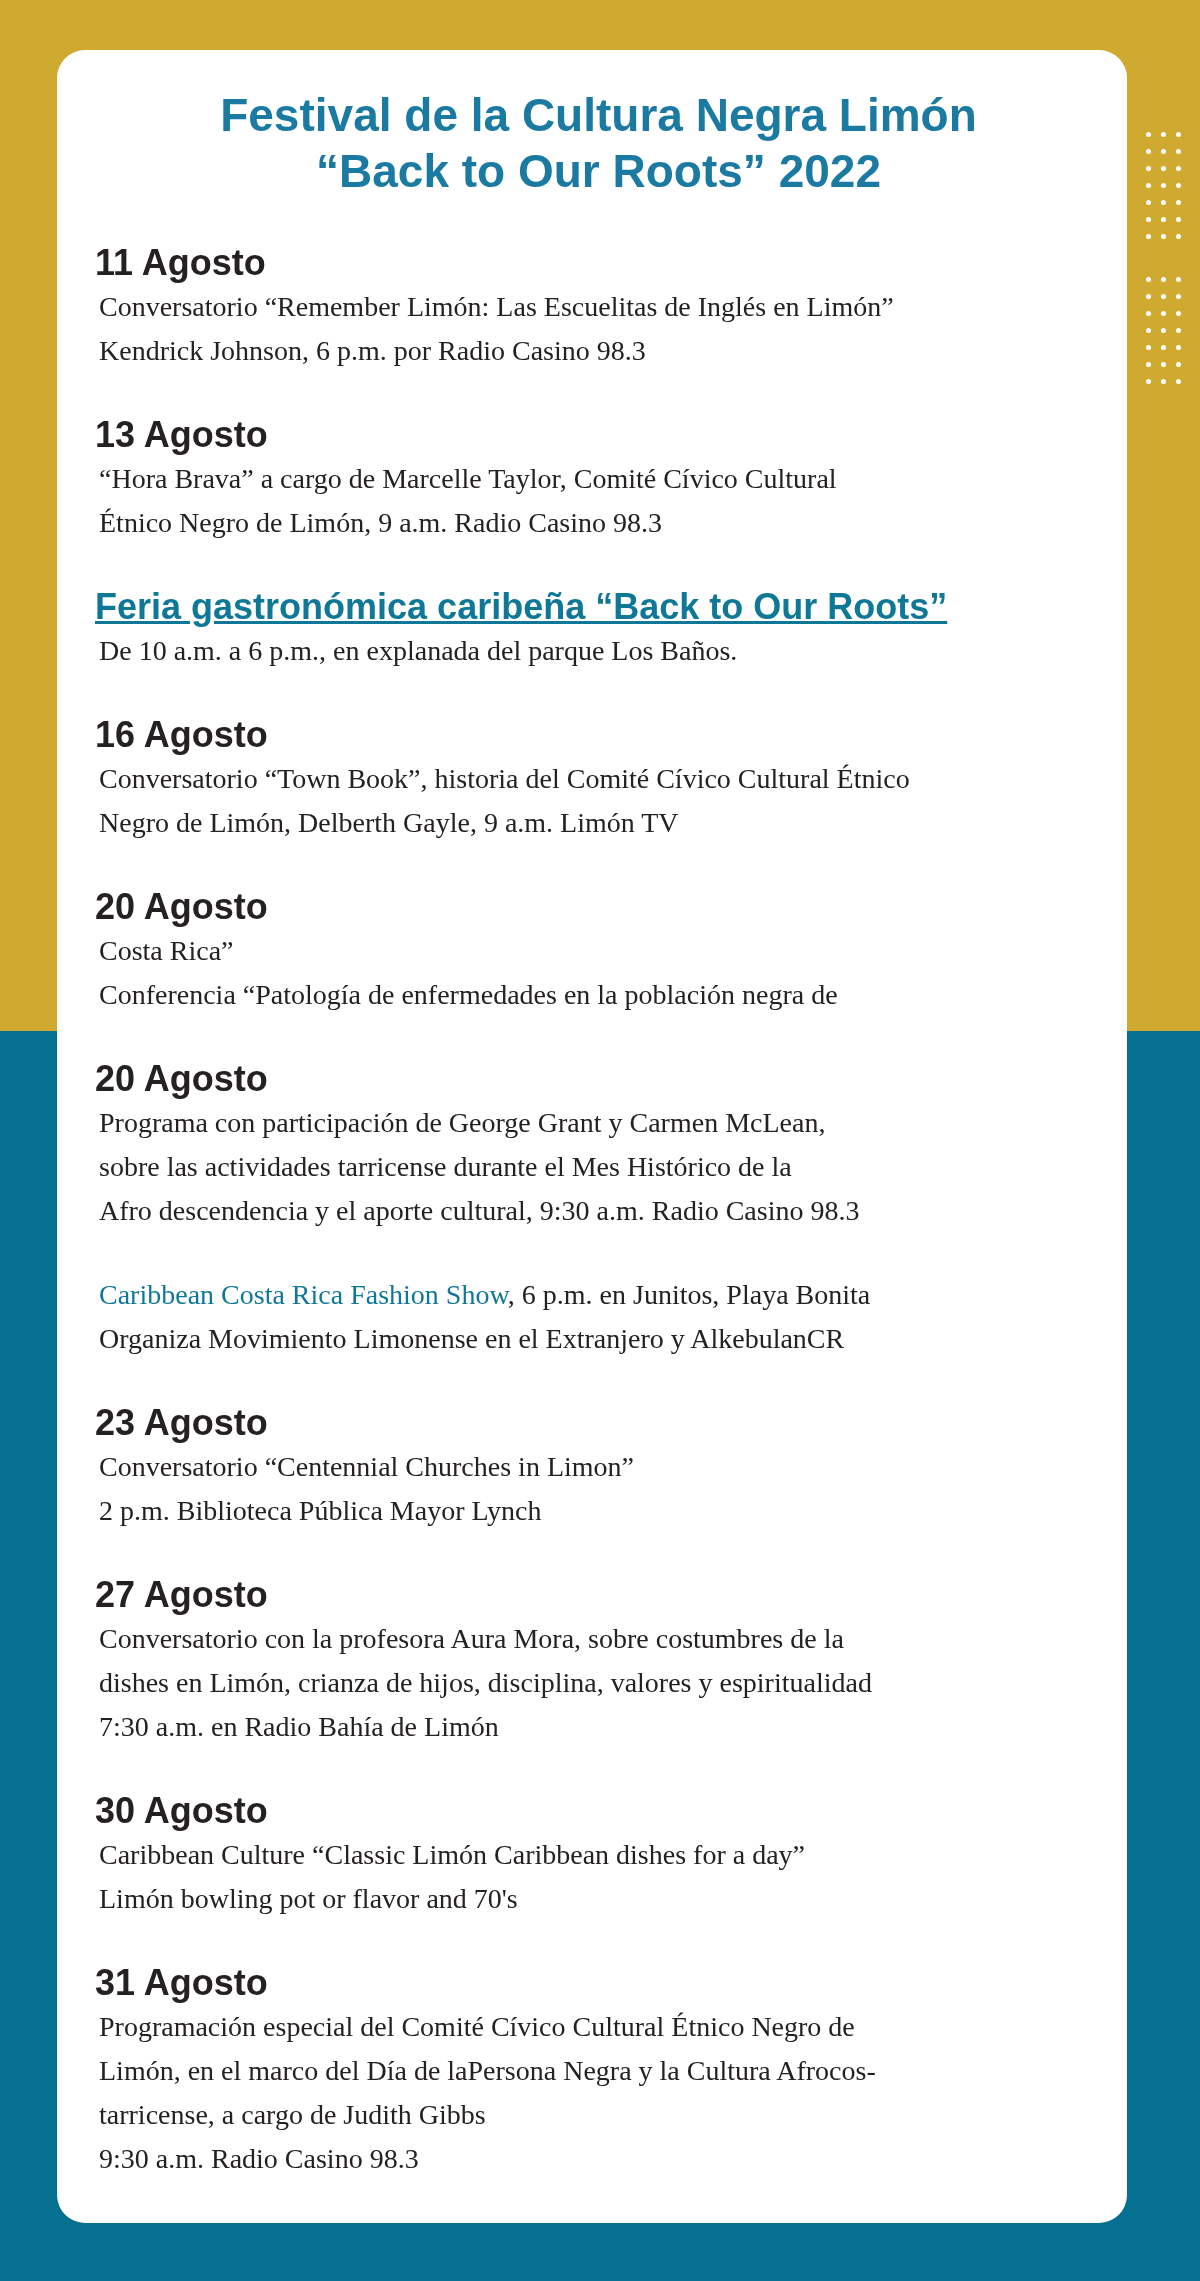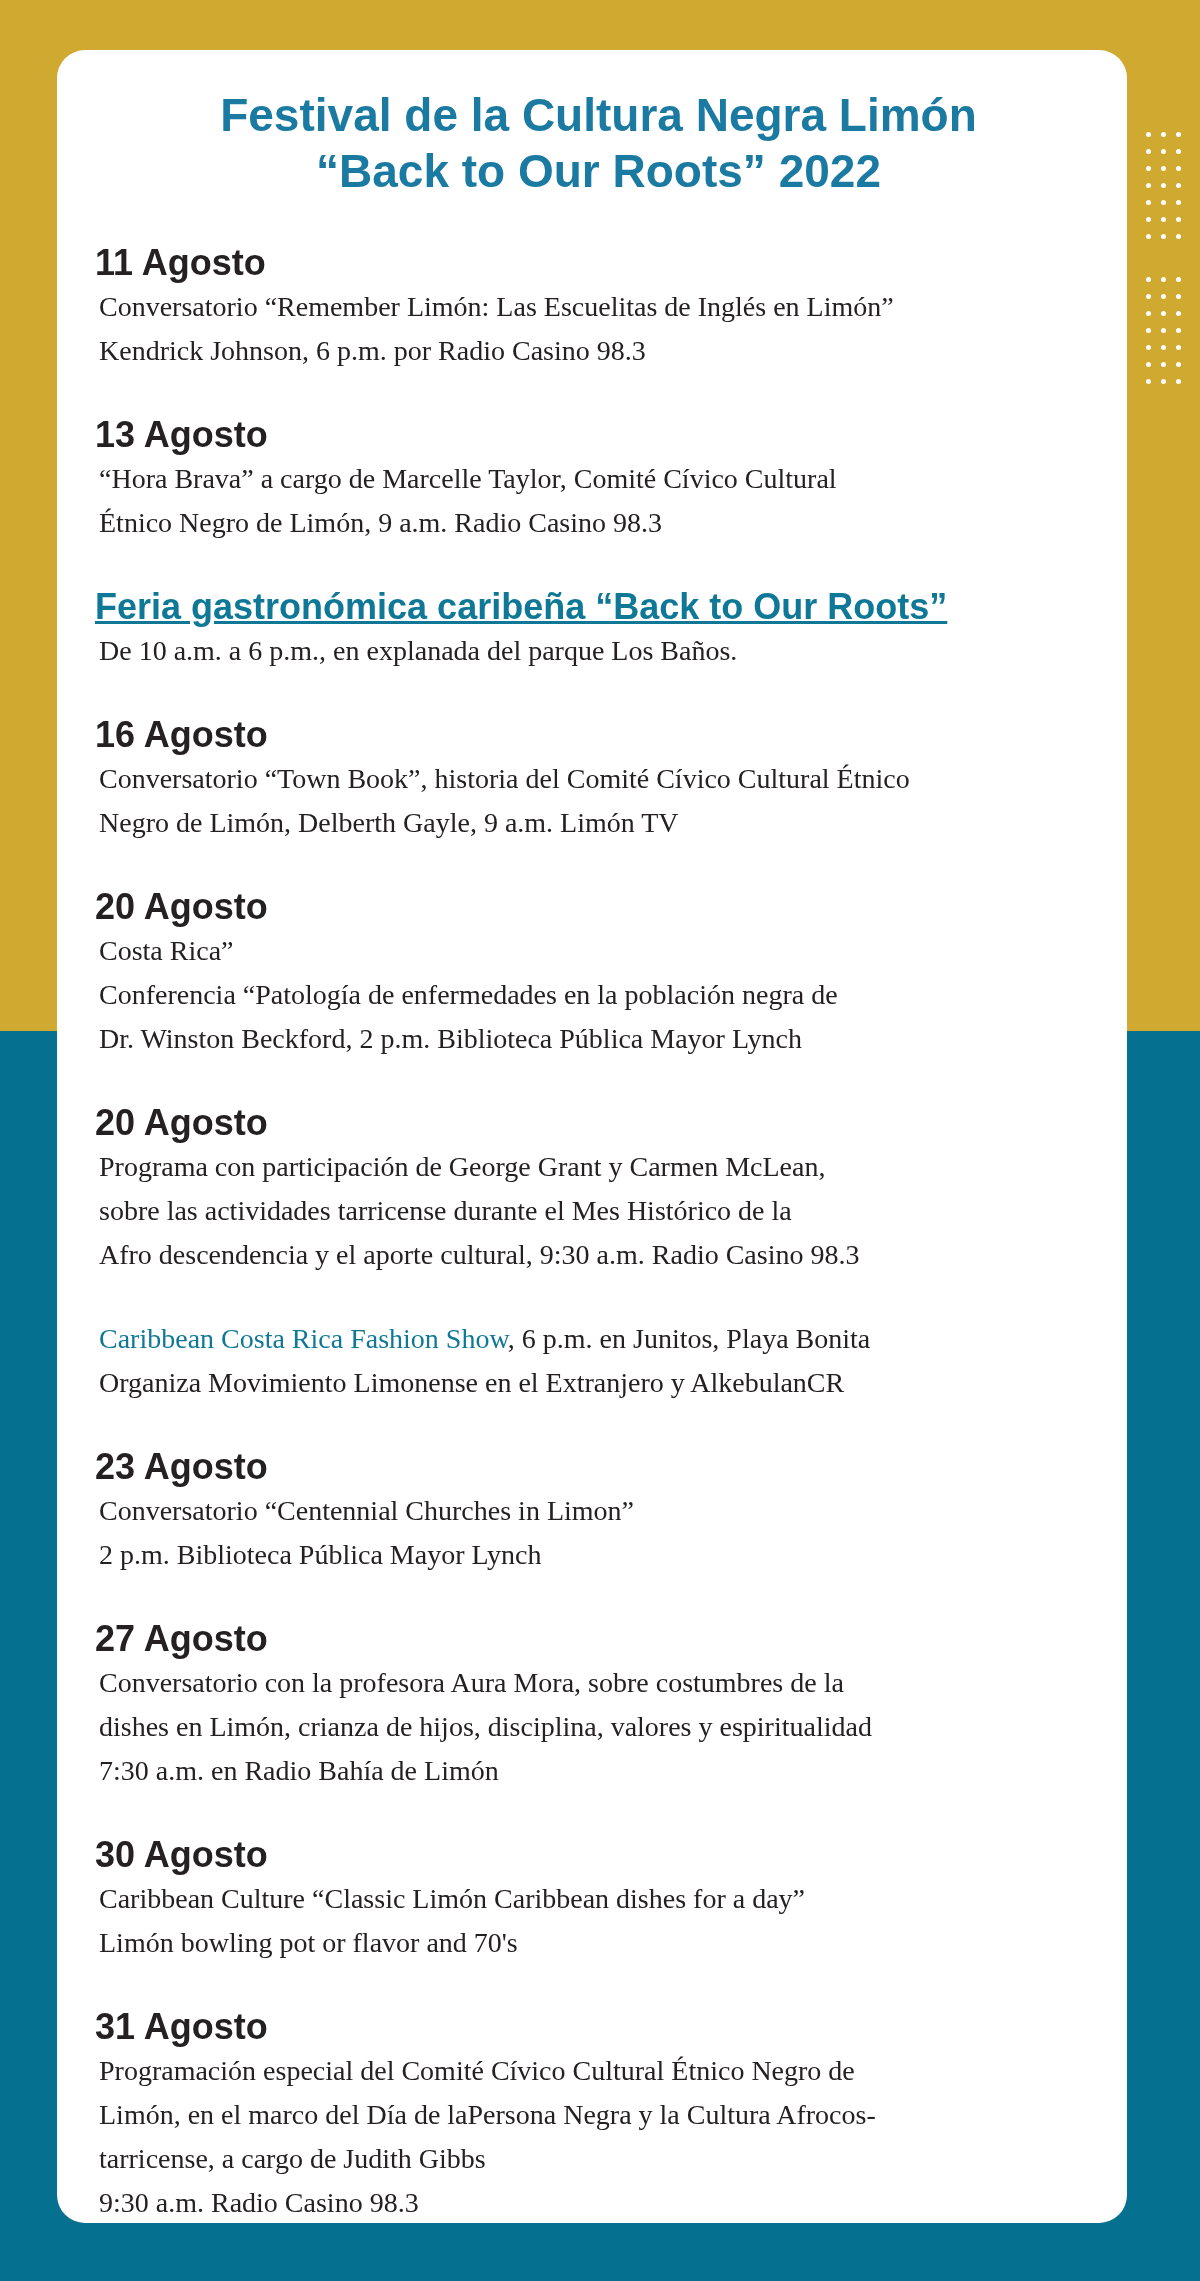--- a/index.html
+++ b/index.html
@@ -153,21 +153,20 @@
       </section>
       <section class="event">
         <h2>16 Agosto</h2>
         <p><span>Conversatorio “Town Book”, historia del Comité Cívico Cultural Étnico</span></p>
         <p><span>Negro de Limón, Delberth Gayle, 9 a.m. Limón TV</span></p>
       </section>
       <section class="event">
         <h2>20 Agosto</h2>
         <p><span>Costa Rica”</span></p>
         <p><span>Conferencia “Patología de enfermedades en la población negra de</span></p>
-        <p><span>Dr. Winston Beckford, 2 p.m. Biblioteca Pública Mayor Lynch</span></p>
       </section>
       <section class="event">
         <h2>20 Agosto</h2>
         <p><span>Programa con participación de George Grant y Carmen McLean,</span></p>
         <p><span>sobre las actividades tarricense durante el Mes Histórico de la</span></p>
         <p><span>Afro descendencia y el aporte cultural, 9:30 a.m. Radio Casino 98.3</span></p>
       </section>
       <section class="event">
         <p><span class="accent">Caribbean Costa Rica Fashion Show</span><span>, 6 p.m. en Junitos, Playa Bonita</span></p>
         <p><span>Organiza Movimiento Limonense en el Extranjero y AlkebulanCR</span></p>

